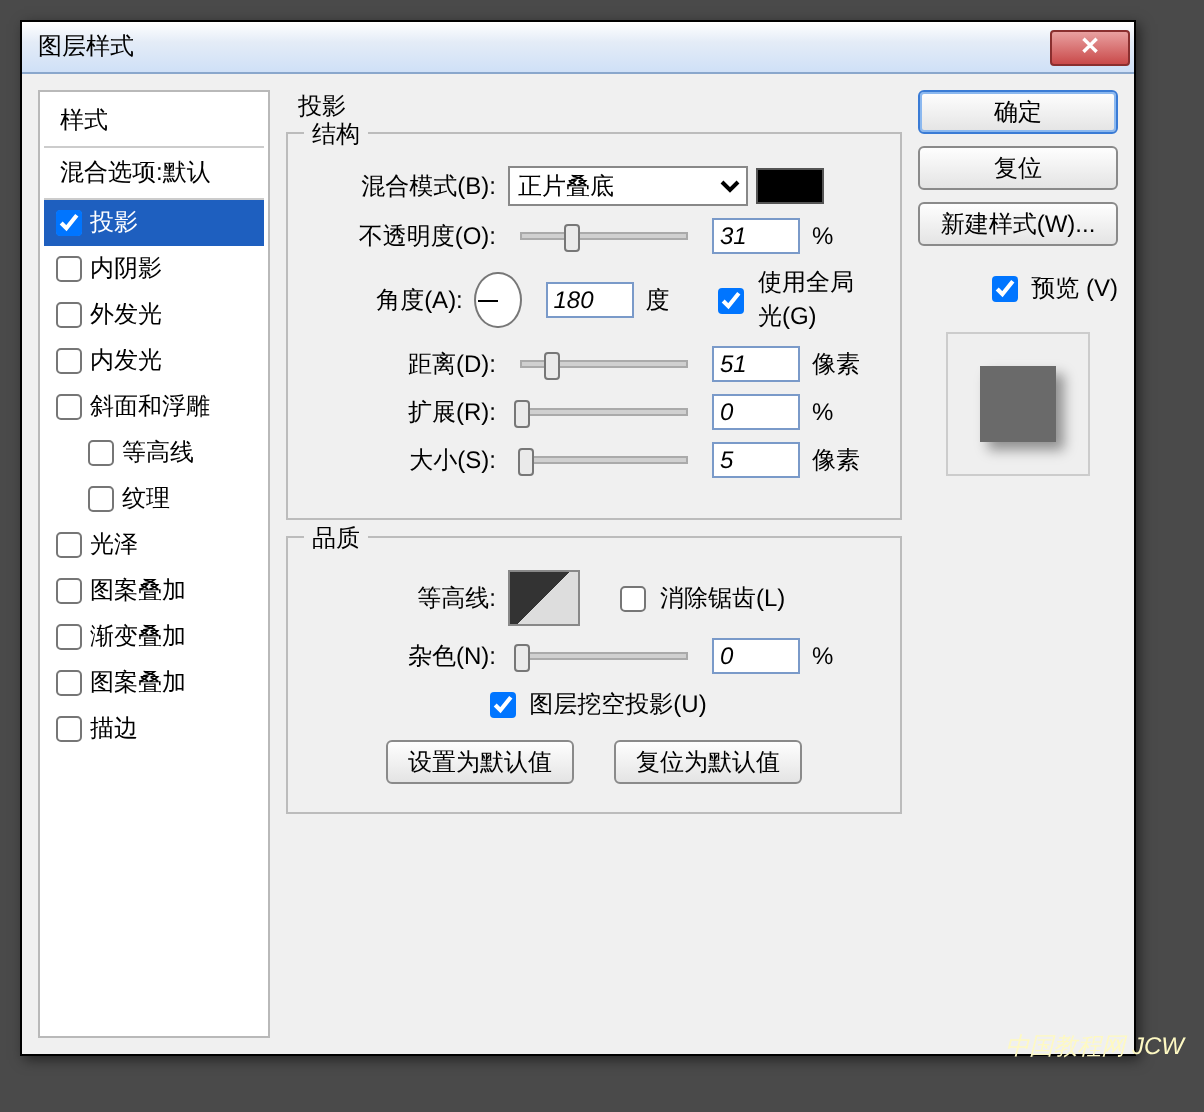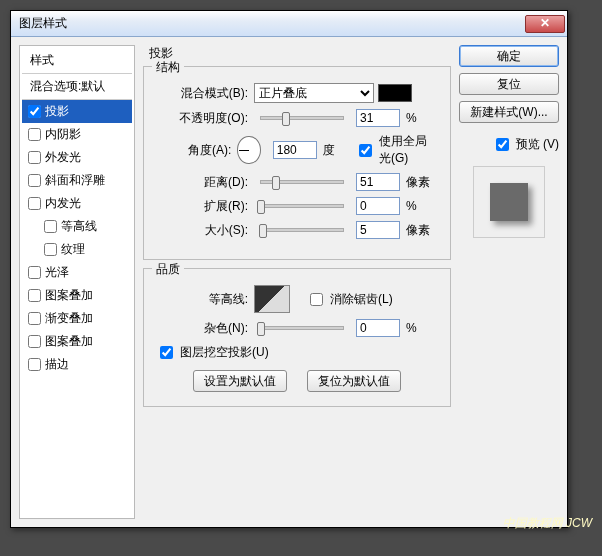--- a/index.html
+++ b/index.html
@@ -15,21 +15,21 @@
 .leftcol .row.sel { background: #1e5fbf; color: #fff; }
 .leftcol .row.indent { padding-left: 22px; }
 .leftcol input[type=checkbox] { margin: 0; }
 .midcol { flex: 1; }
 .fieldset { border: 1px solid #bcbcbc; margin: 0 0 8px 0; padding: 10px 12px 14px 12px; position: relative; }
 .fieldset .legend { position: absolute; top: -8px; left: 8px; background: #f0f0f0; padding: 0 4px; }
 .ctrlrow { display: flex; align-items: center; margin: 6px 0; gap: 6px; }
 .ctrlrow .lbl { width: 92px; text-align: right; }
 .slider { flex: 1; height: 4px; background: #d0d0d0; border: 1px solid #aaa; position: relative; margin: 0 6px; }
 .slider .thumb { position: absolute; top: -5px; width: 8px; height: 14px; background: #eaeaea; border: 1px solid #777; border-radius: 2px; transform: translateX(-50%); }
-.nfield { width: 44px; height: 18px; border: 1px solid #7a9ac9; background: #fff; padding: 1px 3px; text-align: left; }
+.nfield { width: 44px; height: 18px; border: 1px solid #7a9ac9; background: #fff; padding: 1px 3px; text-align: left; font-style: italic; }
 .unit { width: 32px; }
 .combo { display: flex; align-items: center; }
 .combo select { width: 120px; height: 20px; border: 1px solid #888; background: #fff; }
 .colorswatch { width: 34px; height: 18px; background: #000; border: 1px solid #555; margin-left: 4px; }
 .dial { width: 28px; height: 28px; border: 1px solid #777; border-radius: 50%; background: #fff; position: relative; }
 .dial .needle { position: absolute; top: 50%; left: 50%; width: 10px; height: 1px; background: #000; transform-origin: left center; transform: rotate(0deg); }
 .contour { width: 36px; height: 28px; border: 1px solid #888; background: linear-gradient(135deg,#333 0 50%,#ddd 50% 100%); }
 .btnrow { display: flex; gap: 20px; justify-content: center; margin-top: 8px; }
 .pushbtn { min-width: 90px; height: 22px; border: 1px solid #8a8a8a; background: linear-gradient(#fefefe,#e4e4e4); border-radius: 3px; padding: 2px 10px; cursor: pointer; }
 .rightcol { width: 100px; display: flex; flex-direction: column; gap: 6px; align-items: flex-end; }
@@ -62,25 +62,25 @@
           <div class="row">
             <input type="checkbox" style="">
             <span>内阴影</span>
           </div>
           <div class="row">
             <input type="checkbox" style="">
             <span>外发光</span>
           </div>
           <div class="row">
             <input type="checkbox" style="">
+            <span>内发光</span>
+          </div>
+          <div class="row">
+            <input type="checkbox" style="">
             <span>斜面和浮雕</span>
-          </div>
-          <div class="row">
-            <input type="checkbox" style="">
-            <span>内发光</span>
           </div>
           <div class="row indent">
             <input type="checkbox" style="">
             <span>等高线</span>
           </div>
           <div class="row indent">
             <input type="checkbox" style="">
             <span>纹理</span>
           </div>
           <div class="row">
@@ -186,21 +186,21 @@
 
         <div class="ctrlrow">
           <span class="lbl">杂色(N):</span>
           <div class="slider">
               <div class="thumb" style="left:0%"></div>
             </div>
           <input class="nfield" value="0" style="">
           <span class="unit">%</span>
         </div>
 
-        <div class="ctrlrow" style="justify-content:flex-start;">
+        <div class="ctrlrow" style="justify-content:center;">
           <label class="chk">
             <input type="checkbox" checked="" style="">
             <span>图层挖空投影(U)</span>
           </label>
         </div>
 
         <div class="btnrow">
           <button class="pushbtn">设置为默认值</button>
           <button class="pushbtn">复位为默认值</button>
         </div>

